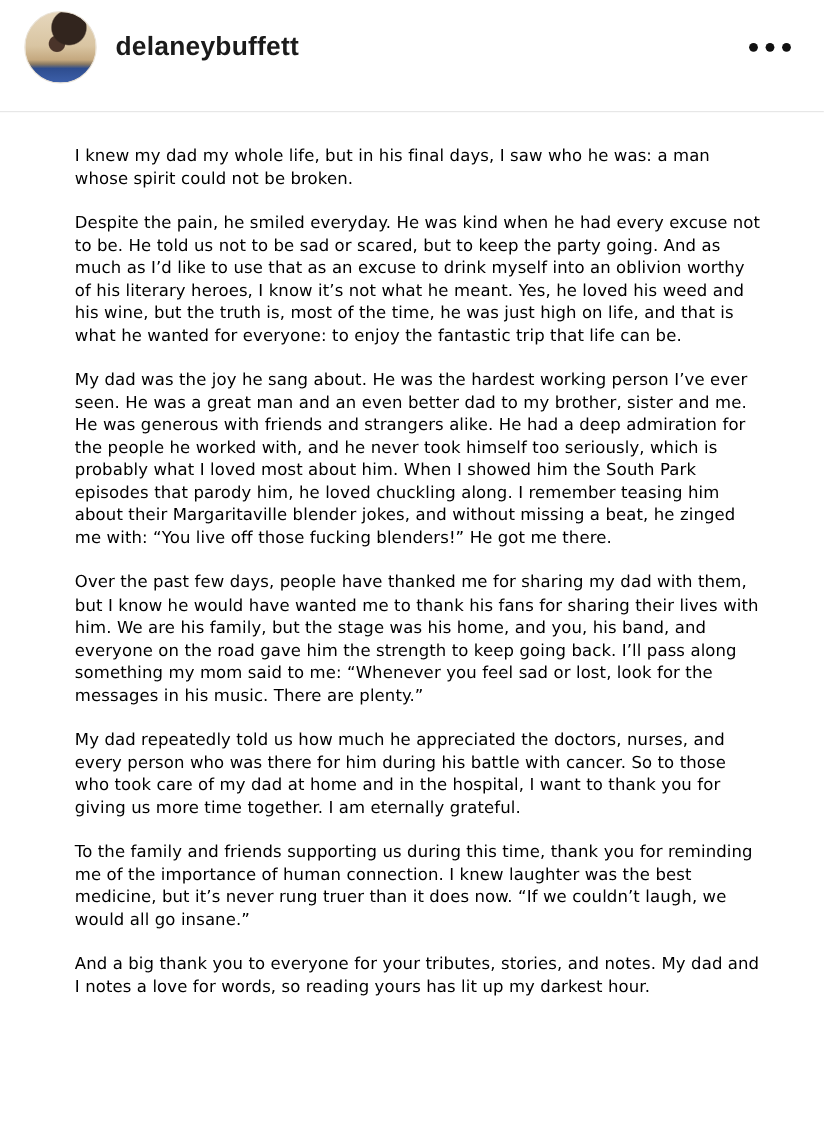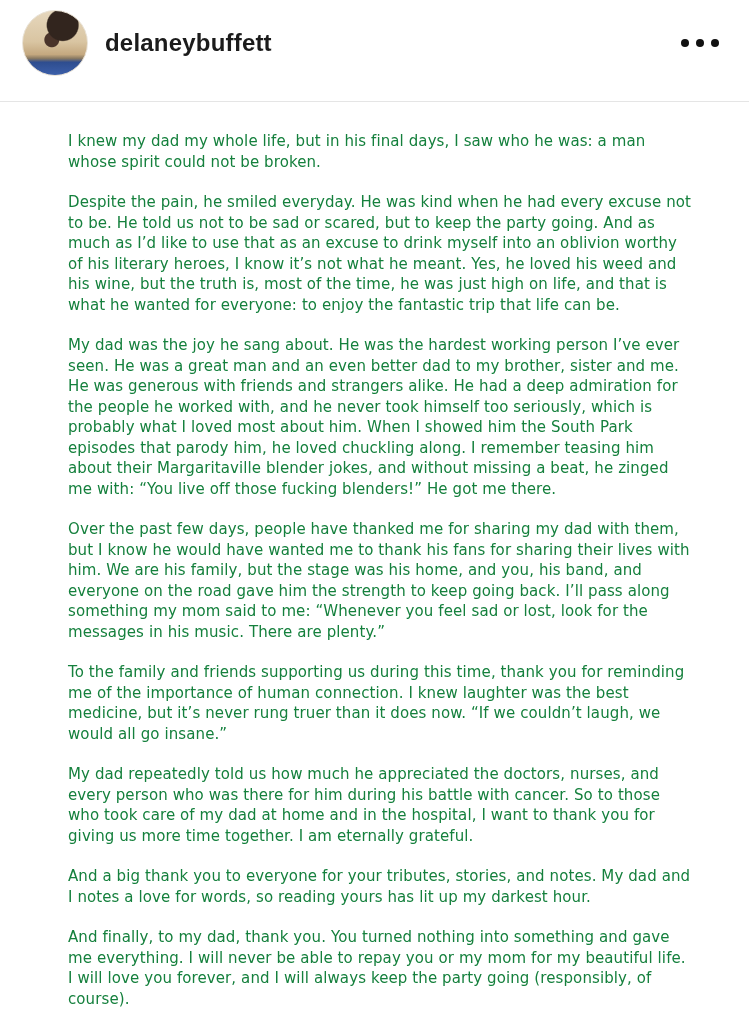--- a/index.html
+++ b/index.html
@@ -64,21 +64,21 @@
   .post-body {
     padding: 29px 54px 0 68px;
     box-sizing: border-box;
   }
   .post-body p {
     margin: 0 0 20px 0;
     font-family: "DejaVu Sans", sans-serif;
     font-size: 15px;
     line-height: 20.5px;
     letter-spacing: 0.1px;
-    color: #15803d;
+    color: #000000;
   }
 </style>
 </head>
 <body>
 
 <div class="header">
   <div class="avatar"></div>
   <div class="username">delaneybuffett</div>
   <div class="spacer"></div>
   <button class="more-button">
@@ -86,17 +86,16 @@
     <span class="dot"></span>
     <span class="dot"></span>
   </button>
 </div>
 
 <div class="post-body">
   <p>I knew my dad my whole life, but in his final days, I saw who he was: a man whose spirit could not be broken.</p>
   <p>Despite the pain, he smiled everyday. He was kind when he had every excuse not to be. He told us not to be sad or scared, but to keep the party going. And as much as I’d like to use that as an excuse to drink myself into an oblivion worthy of his literary heroes, I know it’s not what he meant. Yes, he loved his weed and his wine, but the truth is, most of the time, he was just high on life, and that is what he wanted for everyone: to enjoy the fantastic trip that life can be.</p>
   <p>My dad was the joy he sang about. He was the hardest working person I’ve ever seen. He was a great man and an even better dad to my brother, sister and me. He was generous with friends and strangers alike. He had a deep admiration for the people he worked with, and he never took himself too seriously, which is probably what I loved most about him. When I showed him the South Park episodes that parody him, he loved chuckling along. I remember teasing him about their Margaritaville blender jokes, and without missing a beat, he zinged me with: “You live off those fucking blenders!” He got me there.</p>
   <p>Over the past few days, people have thanked me for sharing my dad with them, but I know he would have wanted me to thank his fans for sharing their lives with him. We are his family, but the stage was his home, and you, his band, and everyone on the road gave him the strength to keep going back. I’ll pass along something my mom said to me: “Whenever you feel sad or lost, look for the messages in his music. There are plenty.”</p>
+  <p>My dad repeatedly told us how much he appreciated the doctors, nurses, and every person who was there for him during his battle with cancer. So to those who took care of my dad at home and in the hospital, I want to thank you for giving us more time together. I am eternally grateful.</p>
   <p>To the family and friends supporting us during this time, thank you for reminding me of the importance of human connection. I knew laughter was the best medicine, but it’s never rung truer than it does now. “If we couldn’t laugh, we would all go insane.”</p>
-  <p>My dad repeatedly told us how much he appreciated the doctors, nurses, and every person who was there for him during his battle with cancer. So to those who took care of my dad at home and in the hospital, I want to thank you for giving us more time together. I am eternally grateful.</p>
   <p>And a big thank you to everyone for your tributes, stories, and notes. My dad and I notes a love for words, so reading yours has lit up my darkest hour.</p>
-  <p>And finally, to my dad, thank you. You turned nothing into something and gave me everything. I will never be able to repay you or my mom for my beautiful life. I will love you forever, and I will always keep the party going (responsibly, of course).</p>
 </div>
 
 </body></html>

